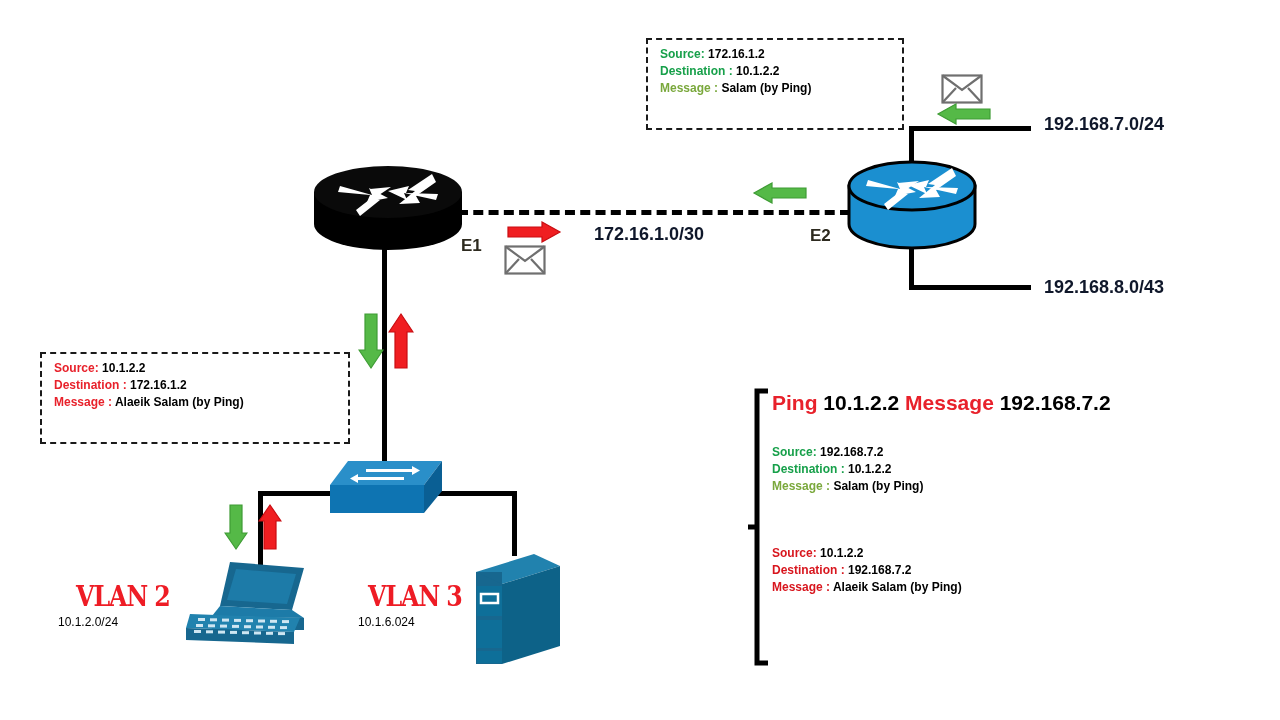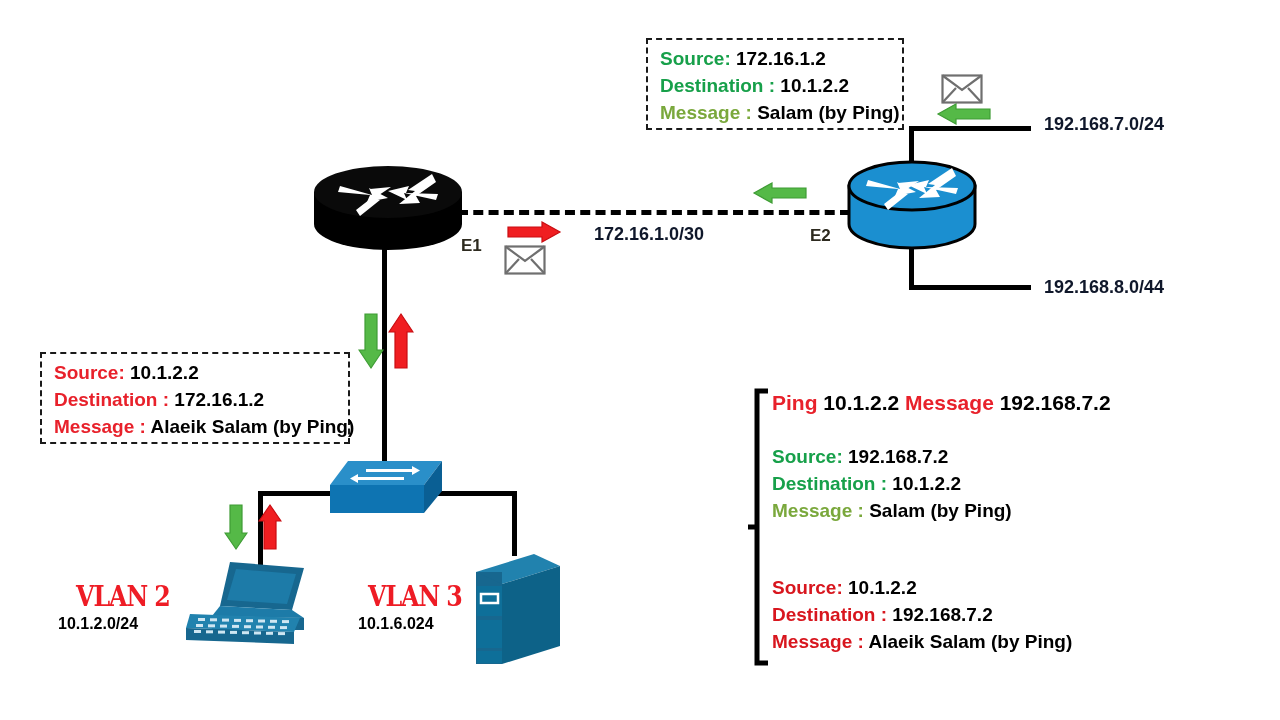--- a/index.html
+++ b/index.html
@@ -31,21 +31,21 @@
   }
 
   
   .infobox {
     border: 2px dashed #1a1a1a;
     background: #ffffff;
     padding: 6px 12px 8px 12px;
     box-sizing: border-box;
   }
   .kvline {
-    font-size: 19px;
+    font-size: 12px;
     font-weight: bold;
     color: #000000;
     line-height: 1.42;
     white-space: nowrap;
   }
   .k-green   { color: #17a04a; }
   .k-olive   { color: #7aa83c; }
   .k-red     { color: #e8212b; }
   .k-darkred { color: #d8161e; }
   .val { color: #000000; }
@@ -67,22 +67,22 @@
     font-family: "DejaVu Serif", serif;
     font-size: 27px;
     font-weight: bold;
     color: #ee1c25;
     letter-spacing: -1.2px;
     transform: scaleX(0.88);
     transform-origin: left center;
     white-space: nowrap;
   }
   .vlan-sub {
-    font-size: 16px;
-    font-weight: bold;
+    font-size: 12px;
+    font-weight: normal;
     color: #000000;
     white-space: nowrap;
   }
 
   
   .solidline { background: #000000; }
   .dashline {
     border-top: 5px dashed #000000;
     height: 0;
   }
@@ -256,21 +256,21 @@
   </div>
 
   <div class="abs" style="left:258px; top:503px; width:24px; height:48px;">
     <svg width="24" height="48" viewBox="0 0 24 48">
       <path d="M12,2 L23,18 L18,18 L18,46 L6,46 L6,18 L1,18 Z" fill="#f01e21" stroke="#c90d12" stroke-width="1.2"></path>
     </svg>
   </div>
 
   <div class="abs netlabel" style="left:594px; top:224px;">172.16.1.0/30</div>
   <div class="abs netlabel" style="left:1044px; top:114px;">192.168.7.0/24</div>
-  <div class="abs netlabel" style="left:1044px; top:277px;">192.168.8.0/44</div>
+  <div class="abs netlabel" style="left:1044px; top:277px;">192.168.8.0/43</div>
 
   <div class="abs vlan-title" style="left:76px; top:581px;">VLAN 2</div>
   <div class="abs vlan-sub" style="left:58px; top:615px;">10.1.2.0/24</div>
   <div class="abs vlan-title" style="left:368px; top:581px;">VLAN 3</div>
   <div class="abs vlan-sub" style="left:358px; top:615px;">10.1.6.024</div>
 
   <div class="abs infobox" style="left:646px; top:38px; width:258px; height:92px;">
     <div class="kvline">
       <span class="k-green">Source:</span>
       <span class="val">172.16.1.2</span>

